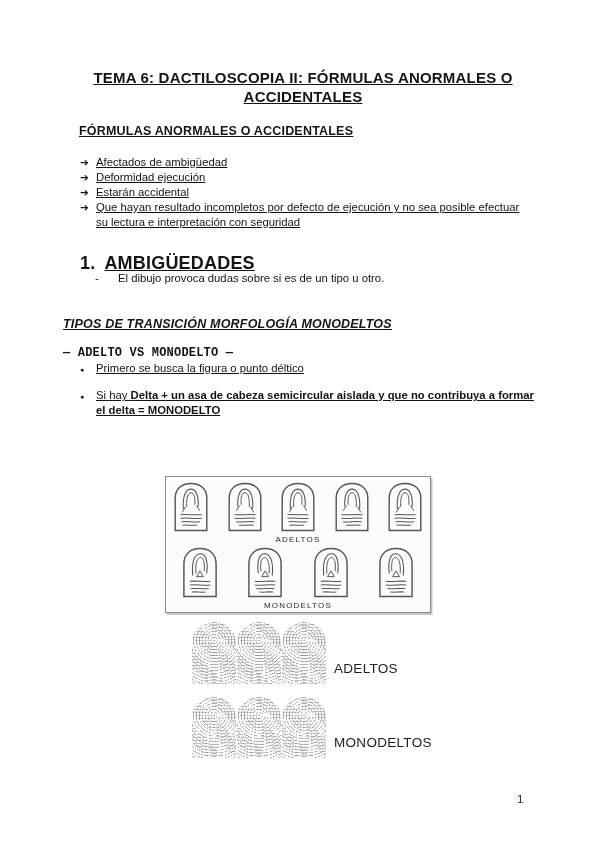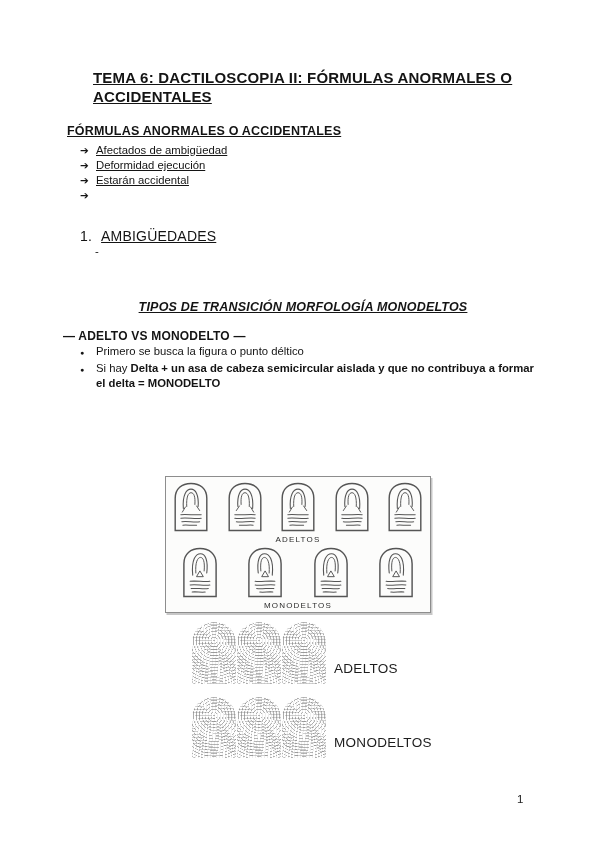--- a/index.html
+++ b/index.html
@@ -12,59 +12,59 @@
     overflow:hidden;
   }
   .page{
     position:absolute;inset:0;
     padding:68px 57px 0 63px;
     box-sizing:border-box;
   }
   
   h1.doc-title{
     font-size:15px;font-weight:bold;line-height:19px;
-    text-decoration:underline;
+    text-align:center;text-decoration:underline;
     max-width:420px;margin:0 auto 18px auto;
     letter-spacing:.2px;
   }
   h2.sec{
     font-size:12.5px;font-weight:bold;line-height:15px;
-    text-decoration:underline;margin:4px;letter-spacing:.2px;
+    text-decoration:underline;margin:16px;letter-spacing:.2px;
   }
   p.body, li, .dash-line{
     font-size:11.3px;line-height:15px;margin:0;
   }
   ul{list-style:none;margin:0;padding:0;}
   li{display:flex;}
   .arrow-list li .m{
     flex:0 0 16px;margin-left:17px;font-size:10.5px;line-height:15px;
   }
   .arrow-list li .t{max-width:432px;text-decoration:underline;}
   .num-heading{
     margin:25px 0 0 17px;
-    font-size:14px;font-weight:normal;line-height:16px;letter-spacing:.2px;
+    font-size:18px;font-weight:bold;line-height:16px;letter-spacing:.2px;
   }
   .num-heading .num{margin-right:9px;}
   .num-heading .hd{text-decoration:underline;}
   .dash-line{display:flex;}
   .dash-line .m{flex:0 0 23px;margin-left:32px;}
   h2.center-ital{
     font-size:12.5px;font-weight:bold;font-style:italic;
-    text-decoration:underline;text-align:center;
-    margin:40px 0 0 0;line-height:16px;letter-spacing:.2px;
+    text-decoration:underline;
+    margin:30px 0 0 0;line-height:16px;letter-spacing:.2px;
   }
   h3.sub{
     font-size:12px;font-weight:bold;line-height:15px;
-    margin:14px 0 0 0;letter-spacing:.2px;
+    margin:14px 0 0 0;letter-spacing:.2px;font-family:Liberation Mono, monospace;
   }
   .dot-list li .m{
     flex:0 0 16px;margin-left:17px;font-size:7px;line-height:15px;padding-top:1px;
   }
-  .dot-list li .t{max-width:450px;}
-  .dot-list li.b2{margin-top:1px;}
+  .dot-list li .t{max-width:450px;text-decoration:underline;}
+  .dot-list li.b2{margin-top:11px;}
   .bold{font-weight:bold;}
   
   .diagram-box{
     position:absolute;left:165px;top:476px;width:266px;height:137px;
     border:1px solid #8d8d8d;background:#fcfcfb;
     box-shadow:1.5px 2px 0 rgba(130,130,130,.45);
     box-sizing:border-box;
     display:flex;flex-direction:column;justify-content:space-between;
     padding:4px 6px 2px 6px;
   }
@@ -141,30 +141,32 @@
       <li>
         <span class="m">➔</span>
         <span class="t">Deformidad ejecución</span>
       </li>
       <li>
         <span class="m">➔</span>
         <span class="t">Estarán accidental</span>
       </li>
       <li>
         <span class="m">➔</span>
+        <span class="t">Que hayan resultado incompletos por defecto de ejecución y no sea posible efectuar su lectura e interpretación con seguridad</span>
       </li>
     </ul>
   </section>
 
   <section>
     <div class="num-heading">
       <span class="num">1.</span><span class="hd">AMBIGÜEDADES</span>
     </div>
     <div class="dash-line">
       <span class="m">-</span>
+      <span class="t">El dibujo provoca dudas sobre si es de un tipo u otro.</span>
     </div>
   </section>
 
   <section>
     <h2 class="center-ital">TIPOS DE TRANSICIÓN MORFOLOGÍA MONODELTOS</h2>
     <h3 class="sub">— ADELTO VS MONODELTO —</h3>
     <ul class="dot-list">
       <li>
         <span class="m">●</span>
         <span class="t">Primero se busca la figura o punto déltico</span>

